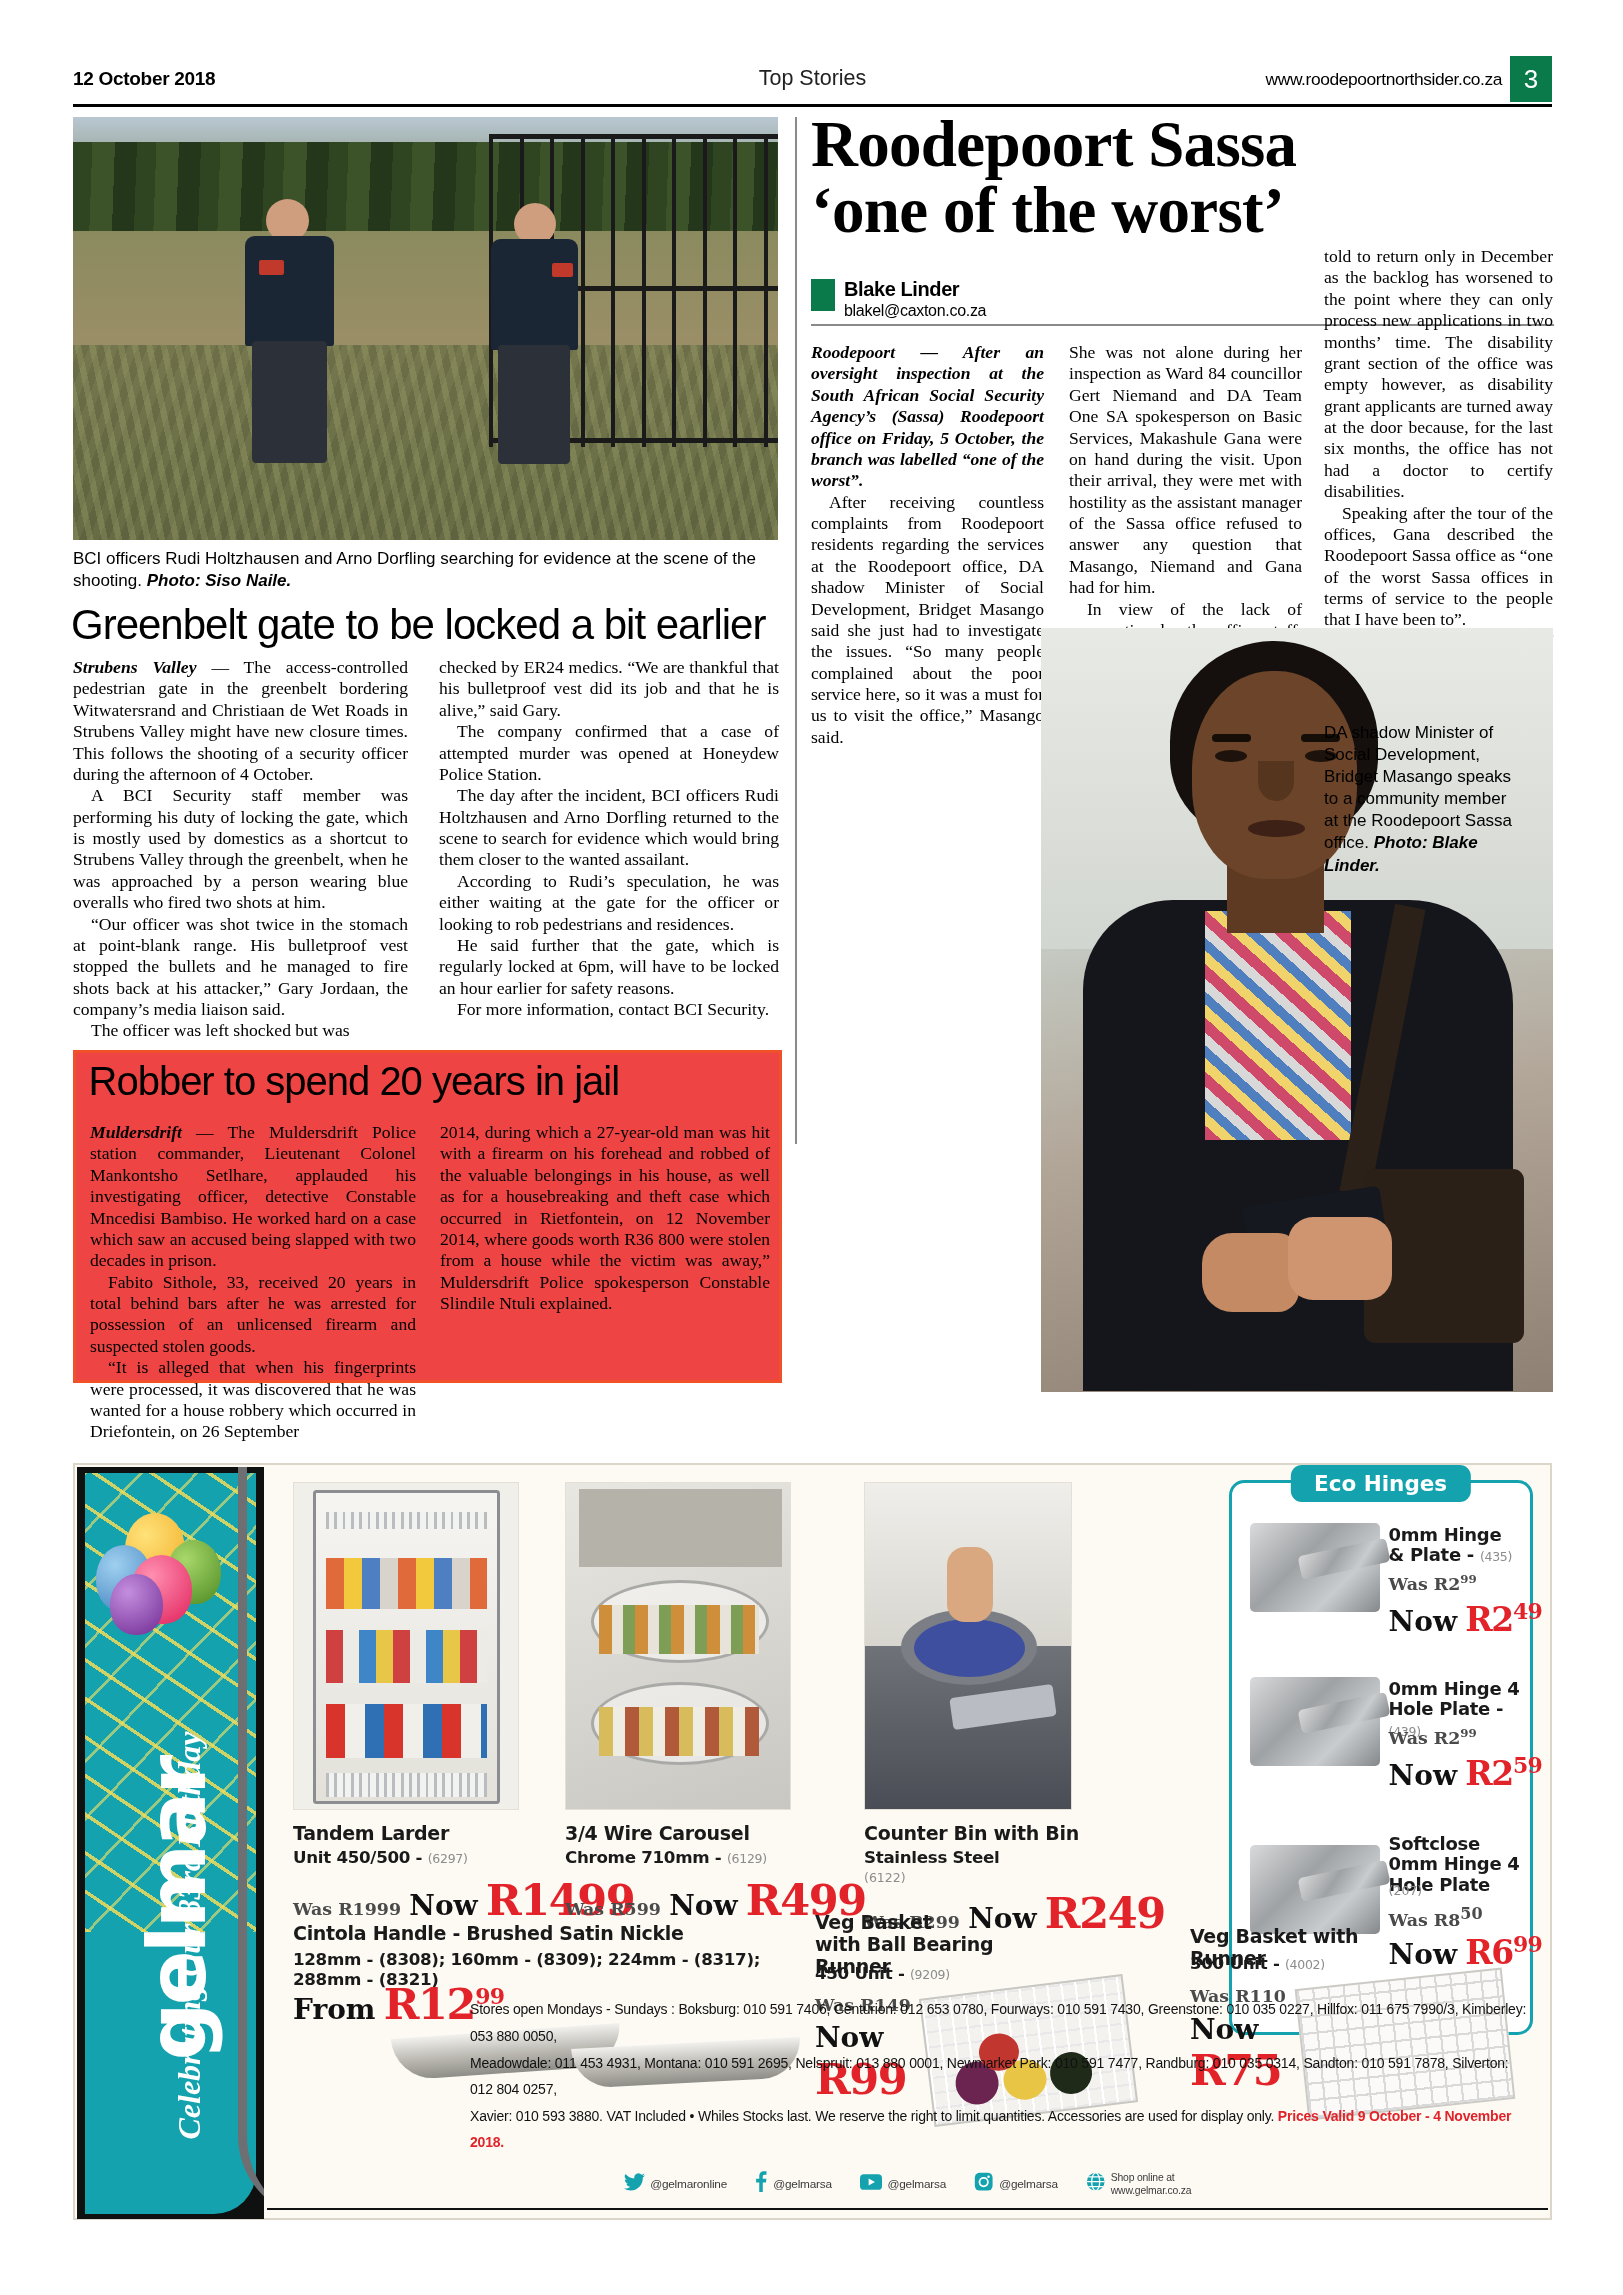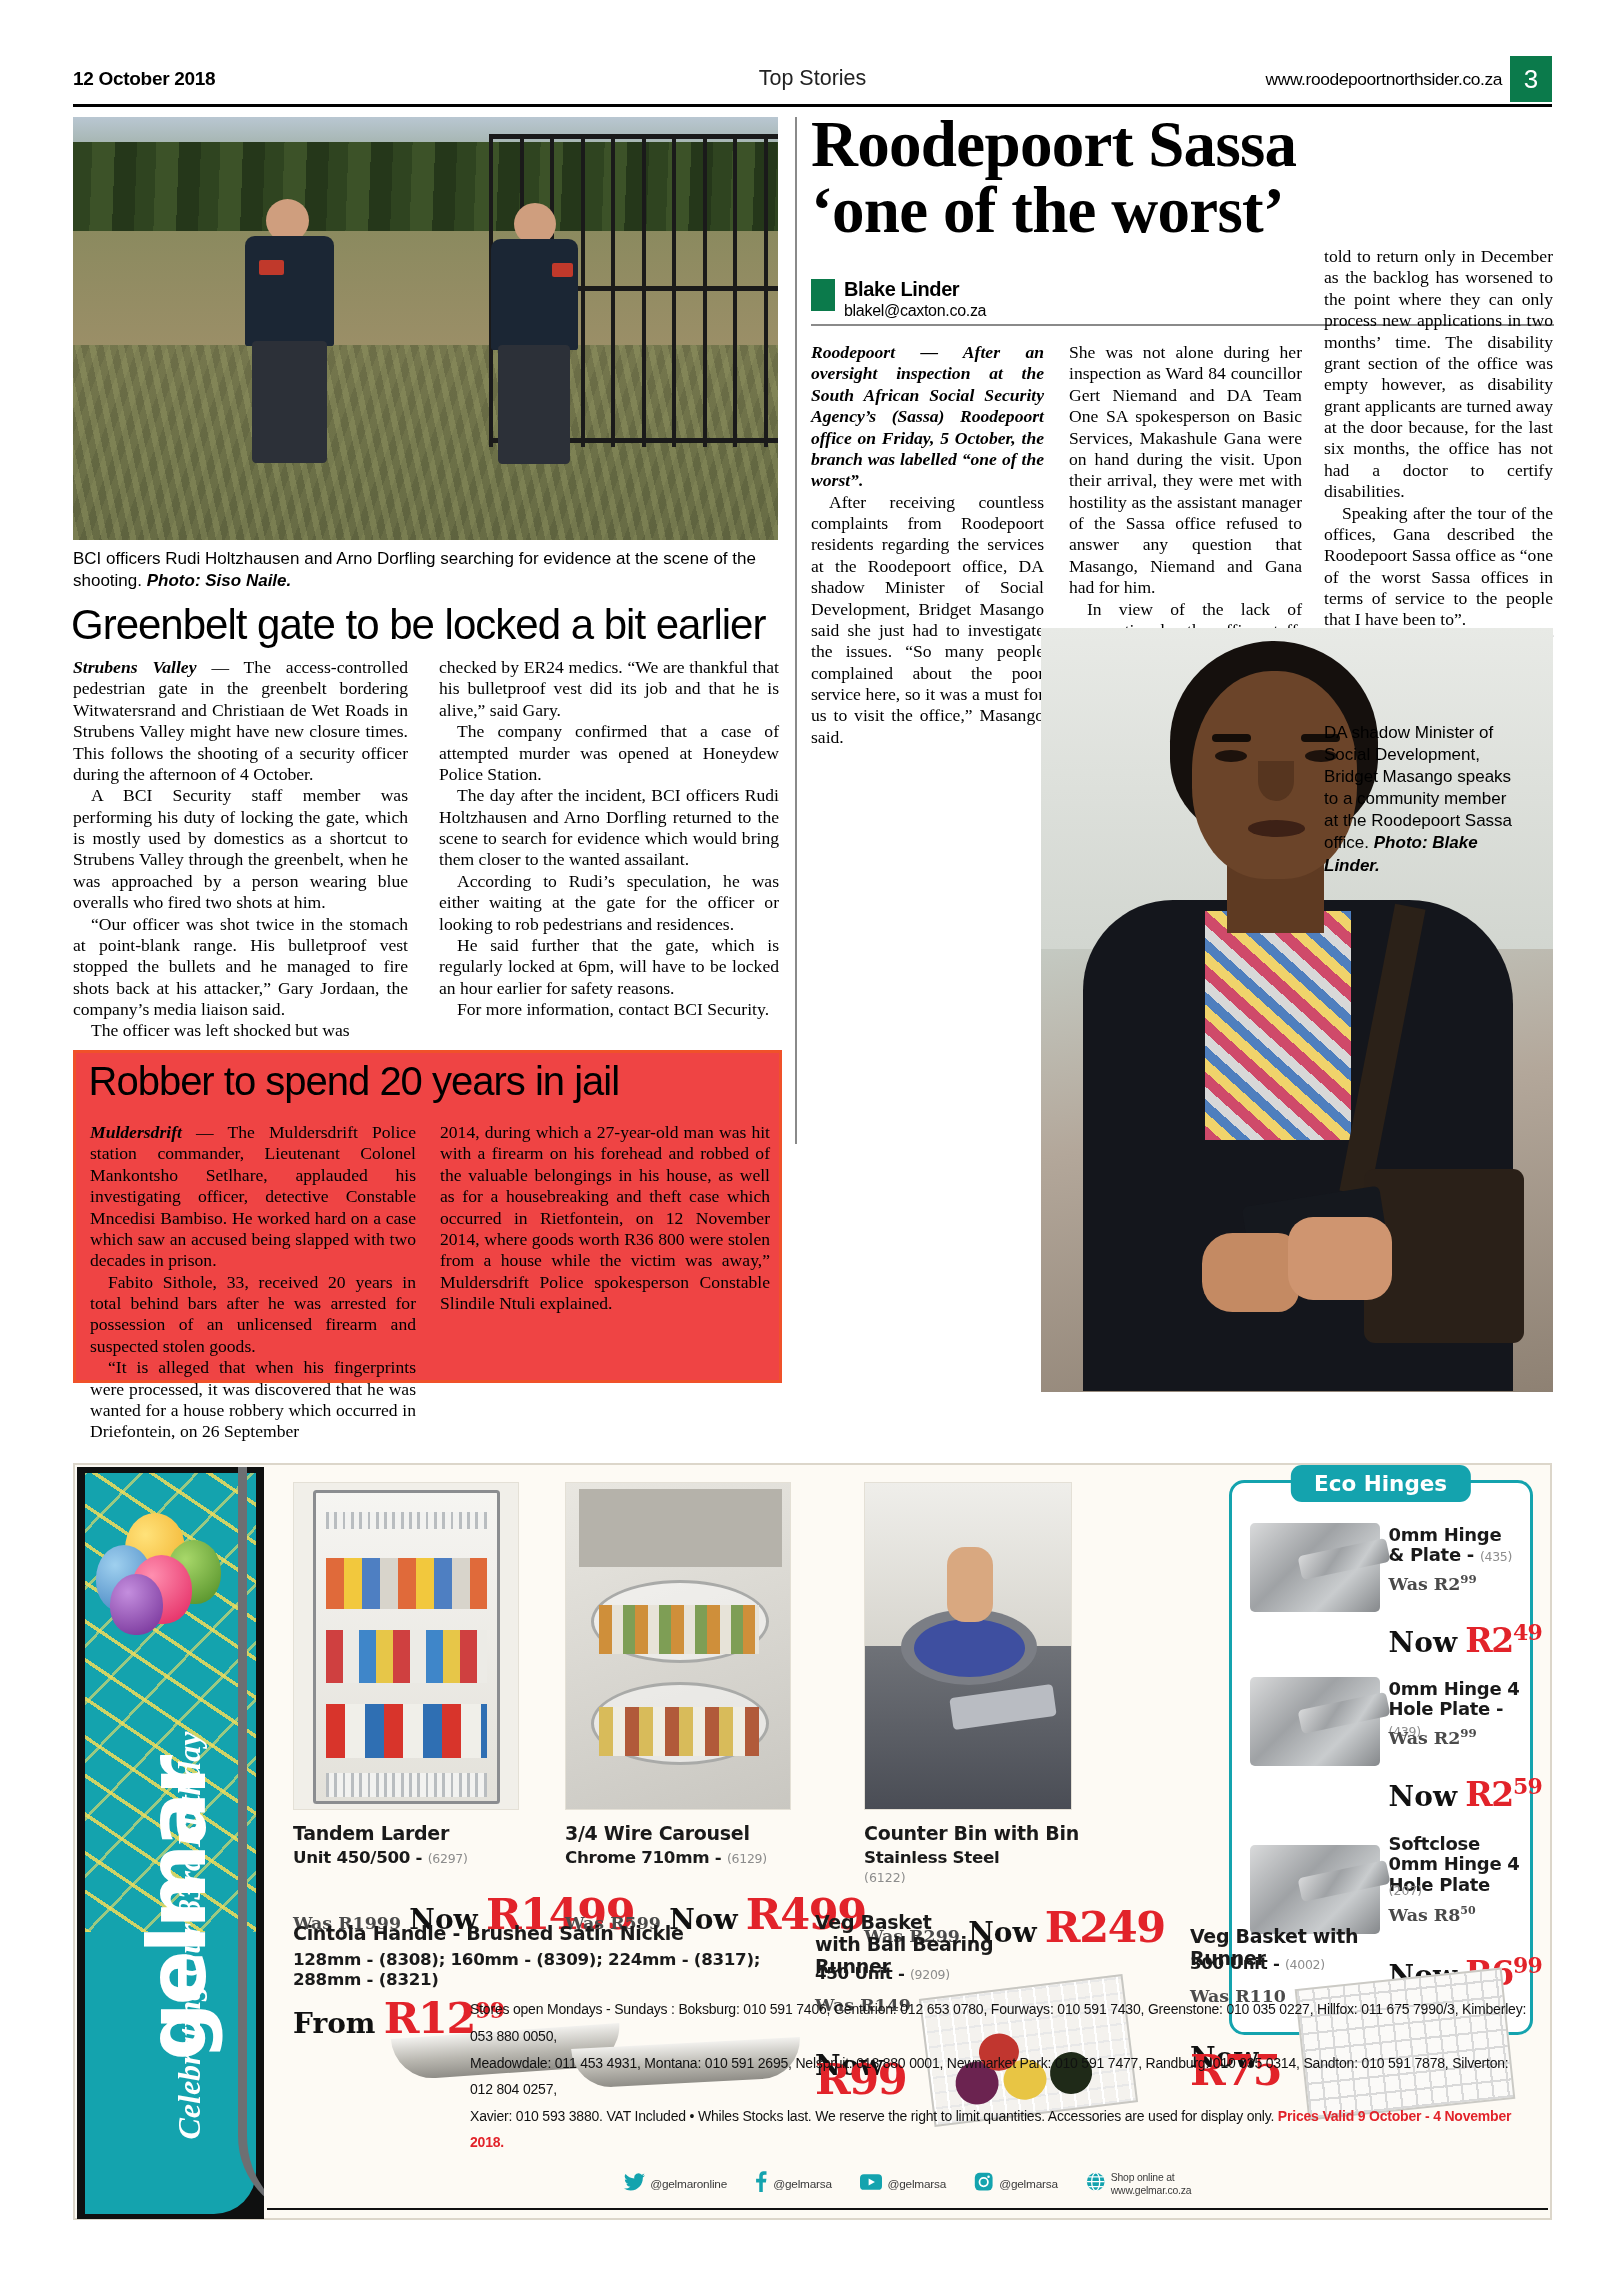--- a/index.html
+++ b/index.html
@@ -118,21 +118,21 @@
     border-left:9.7px solid #6d6f72;border-radius:0 0 0 250px;background:transparent;}
 
   .ad-body{position:absolute;left:192px;top:2.1px;right:2.1px;bottom:2.1px;}
 
   .prod-img{position:absolute;background:#f1efe9;border:0.7px solid #e4e0d6;overflow:hidden;}
   .pname{position:absolute;font-family:"DejaVu Sans",sans-serif;font-weight:bold;font-size:19px;color:#1a1a1a;line-height:1.16;letter-spacing:-0.3px;}
   .psub{position:absolute;font-family:"DejaVu Sans",sans-serif;font-weight:bold;font-size:16.7px;color:#1a1a1a;letter-spacing:-0.3px;}
   .pcode{font-family:"DejaVu Sans",sans-serif;font-weight:normal;font-size:12.5px;color:#8c8c8c;}
   .pricerow{position:absolute;display:flex;align-items:baseline;gap:8.3px;white-space:nowrap;}
   .was{font-family:"DejaVu Serif",serif;font-weight:bold;font-size:17.4px;color:#4a4a4a;}
-  .now{font-family:"DejaVu Serif",serif;font-weight:bold;font-size:28px;color:#111;margin-top:28px;}
+  .now{font-family:"DejaVu Serif",serif;font-weight:bold;font-size:28px;color:#111;}
   .amt{font-family:"DejaVu Serif",serif;font-weight:bold;font-size:43px;color:#e2232a;letter-spacing:-1.4px;}
   .amt small{font-size:22px;vertical-align:super;letter-spacing:-0.7px;}
   .amt-sm{font-size:33px;}
 
   .eco{position:absolute;right:15.3px;top:12.5px;width:304px;height:555px;border:3.5px solid #14a3ae;border-radius:15.3px;background:#fff;}
   .eco-tab{position:absolute;left:50%;top:-18px;transform:translateX(-50%);background:#14a3ae;color:#fff;
     font-family:"DejaVu Sans",sans-serif;font-weight:bold;font-size:21.5px;padding:6.2px 23.6px;border-radius:11px;white-space:nowrap;}
   .hinge{position:absolute;background:linear-gradient(135deg,#d9dadb,#9fa2a5 40%,#c9ccce 70%,#85888b);border-radius:4.9px;}
 
   .stores{position:absolute;left:203px;right:14px;bottom:60px;
@@ -370,21 +370,21 @@
       <div class="pricerow" style="left:157px;top:269px">
         <span class="now">Now</span>
         <span class="amt amt-sm"><span>R2</span><small>59</small></span>
       </div>
 
       <div class="hinge" style="left:18px;top:362px;width:130px;height:89px;"></div>
       <div class="hinge" style="left:67px;top:386px;width:90px;height:23.6px;transform:rotate(-12deg)"></div>
       <div class="pname" style="left:157px;top:351px;width:139px;font-size:18px">Softclose 0mm Hinge 4 Hole Plate</div>
       <div class="pcode" style="position:absolute;left:157px;top:400px">(207)</div>
       <div class="was" style="position:absolute;left:157px;top:421px">
-        <span>Was R8</span><sup style="font-size:11px">50</sup>
+        <span>Was R8</span><sup style="font-size:16px">50</sup>
       </div>
       <div class="pricerow" style="left:157px;top:448px">
         <span class="now">Now</span>
         <span class="amt amt-sm"><span>R6</span><small>99</small></span>
       </div>
     </div>
 
     <div class="pname" style="left:26px;top:455px;width:500px">Cintola Handle - Brushed Satin Nickle</div>
     <div class="psub" style="left:26px;top:482px;width:528px">128mm - (8308); 160mm - (8309); 224mm - (8317); 288mm - (8321)</div>
     <div class="pricerow" style="left:26px;top:512px">

